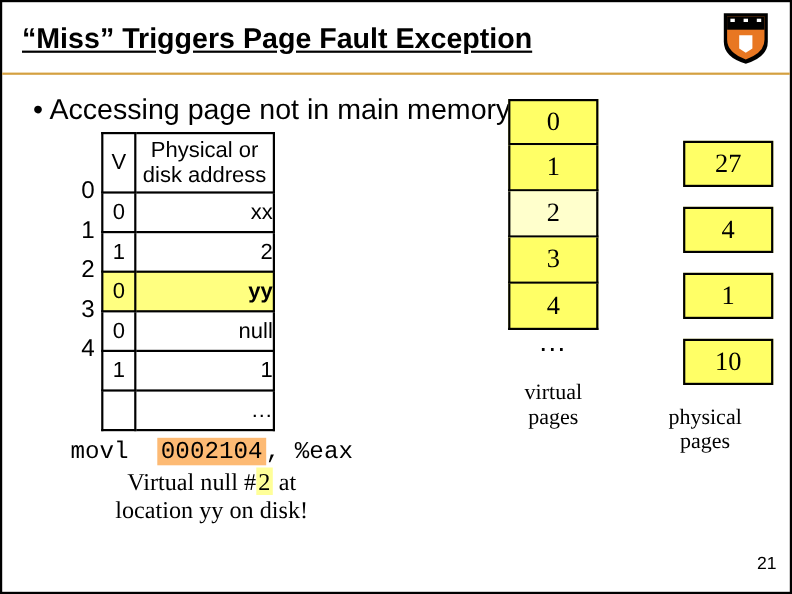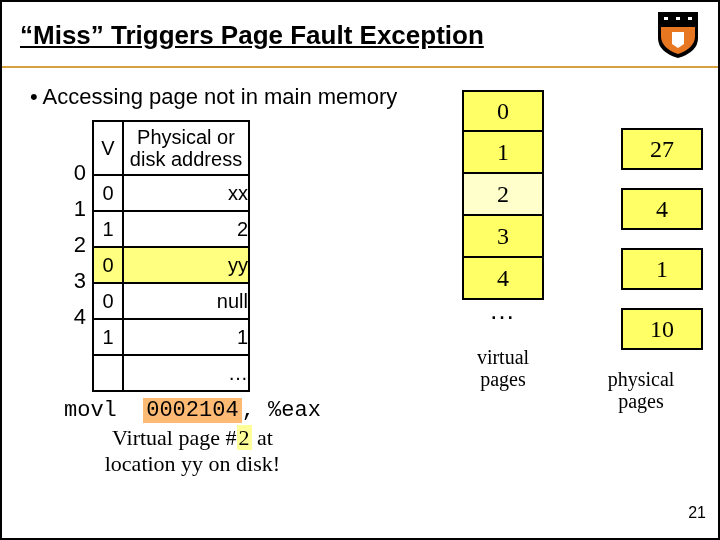--- a/index.html
+++ b/index.html
@@ -7,33 +7,33 @@
   
   .slide { width: 720px; height: 540px; border: 2px solid #000; position: relative; }
   
   .title-bar { display: flex; align-items: center; padding: 8px 18px 6px; border-bottom: 2px solid #d4a040; }
   .title { font-size: 26px; font-weight: bold; color: #000; flex: 1; text-decoration: underline; }
   .shield { width: 44px; height: 50px; display: flex; align-items: center; justify-content: center; }
   .shield svg { width: 44px; height: 50px; }
   
   .content { padding: 10px 20px; position: relative; height: 460px; }
   
-  .bullet { font-size: 22px; margin: 6px 0 14px 8px; }
+  .bullet { font-size: 26px; margin: 6px 0 14px 8px; }
   
   
   .ptable-wrap { position: absolute; left: 90px; top: 52px; }
   .ptable { border-collapse: collapse; }
   .ptable th, .ptable td { border: 2px solid #000; text-align: center; font-size: 20px; }
   .ptable th { font-weight: normal; padding: 2px 4px; }
   .ptable th.vcol { width: 30px; }
   .ptable th.acol { width: 126px; line-height: 1.1; padding: 4px 4px; }
   .ptable td.vcell { width: 30px; height: 36px; }
   .ptable td.acell { width: 126px; height: 36px; text-align: right; }
   .ptable tr.hl td { background: #ffff80; }
-  .ptable tr.hl td.acell { font-weight: normal; }
+  .ptable tr.hl td.acell { font-weight: bold; }
   
   .rowlabel { position: absolute; font-size: 22px; text-align: right; width: 30px; }
   
   
   .vpages { position: absolute; left: 460px; top: 22px; width: 82px; }
   .vbox { width: 82px; height: 42px; border: 2px solid #000; background: #ffff66; display: flex; align-items: center; justify-content: center; font-size: 24px; font-family: 'Times New Roman', serif; }
   .vbox + .vbox { border-top: none; }
   .vbox.hl { background: #ffffcc; }
   .vdots { text-align: center; font-size: 26px; border: none; background: none; height: 36px; line-height: 20px; letter-spacing: 2px; }
   .vlabel { text-align: center; font-size: 20px; font-family: 'Times New Roman', serif; margin-top: 10px; line-height: 1.1; }
@@ -130,20 +130,20 @@
       <div class="pbox">1</div>
       <div class="pbox">10</div>
       <div class="plabel">physical pages</div>
     </div>
 
     <div class="codewrap">
       <div class="codeline">
         <span>movl</span>&nbsp;&nbsp;<span class="hl">0002104</span><span>, %eax</span>
       </div>
       <div class="desc">
-        <span>Virtual page #</span><span class="hlspan">2</span><span> at</span><br>
+        <span>Virtual null #</span><span class="hlspan">2</span><span> at</span><br>
         <span>location yy on disk!</span>
       </div>
     </div>
 
     <div class="slidenum">21</div>
   </div>
 </div>
 
 </body></html>

